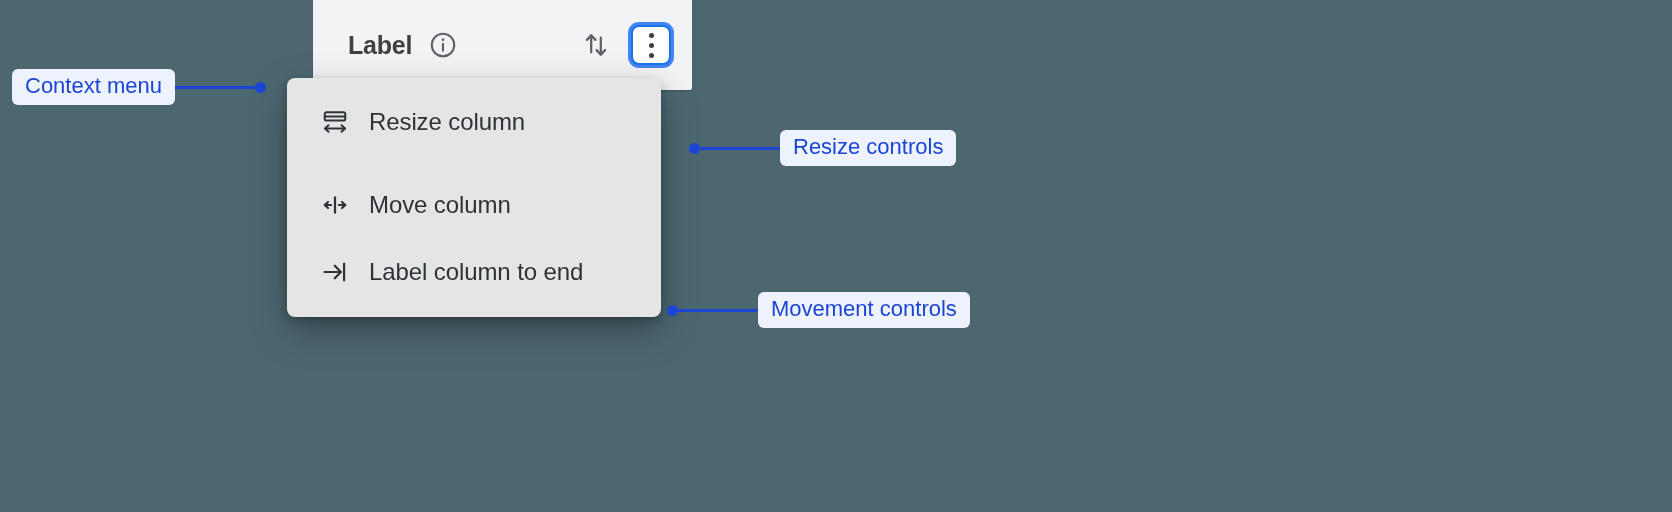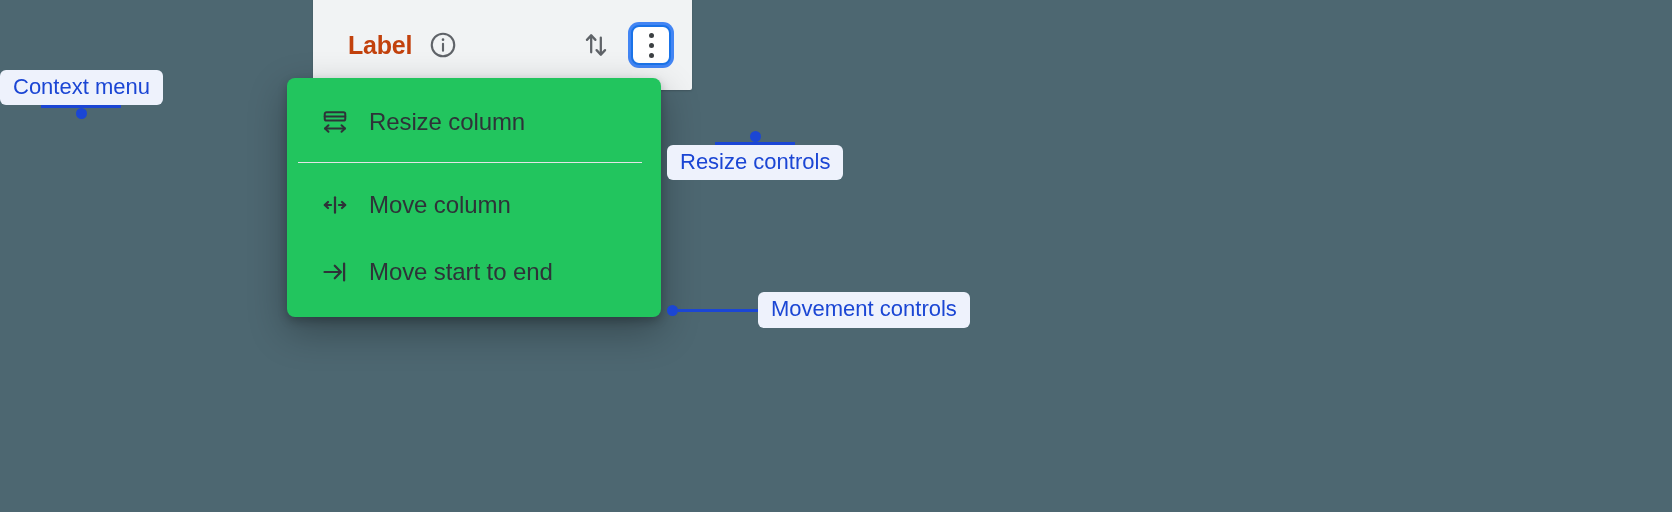--- a/index.html
+++ b/index.html
@@ -40,21 +40,21 @@
     display: flex;
     align-items: center;
     width: 100%;
     height: 100%;
     padding-top: 8px;
     box-sizing: border-box;
   }
   .col-title {
     font-size: 25px;
     font-weight: bold;
-    color: #c2410c;
+    color: #404040;
     letter-spacing: -0.2px;
     line-height: 1;
   }
   .info-icon {
     margin-left: 16px;
     width: 30px;
     height: 30px;
     display: block;
     flex: 0 0 auto;
   }
@@ -90,21 +90,21 @@
     border-radius: 50%;
     background: #3c4043;
   }
 
   
   .menu {
     position: absolute;
     left: 287px;
     top: 78px;
     width: 374px;
-    background: #22c55e;
+    background: #e5e5e5;
     border-radius: 8px;
     box-shadow: 0 4px 10px rgba(0,0,0,0.22), 0 14px 38px rgba(0,0,0,0.30);
     padding: 10px 8px 12px 0;
     box-sizing: border-box;
   }
   .menu-item {
     display: flex;
     align-items: center;
     height: 67px;
     padding: 0 18px 0 34px;
@@ -154,24 +154,24 @@
     flex: 0 0 auto;
   }
   .callout-dot {
     width: 11px;
     height: 11px;
     border-radius: 50%;
     background: #1b46d4;
     flex: 0 0 auto;
   }
 
-  #callout-context-menu { left: 0px; top: 70px; flex-direction: column; }
+  #callout-context-menu { left: 12px; top: 70px; }
   #callout-context-menu .callout-line { width: 80px; }
 
-  #callout-resize { left: 667px; top: 131px; flex-direction: column; }
+  #callout-resize { left: 689px; top: 131px; }
   #callout-resize .callout-line { width: 80px; }
 
   #callout-movement { left: 667px; top: 293px; }
   #callout-movement .callout-line { width: 80px; }
 </style>
 </head>
 <body>
 
 <div class="stage">
 
@@ -239,21 +239,21 @@
 
 
     <div class="menu-item">
       <span class="menu-icon">
         <svg viewBox="0 0 24 24" width="28" height="28" fill="none" stroke="#2e3338" stroke-width="1.9" stroke-linecap="round" stroke-linejoin="round">
           <line x1="19.8" y1="4.8" x2="19.8" y2="19.2"></line>
           <line x1="3" y1="12" x2="16.6" y2="12"></line>
           <polyline points="11.8,6.6 17.0,12 11.8,17.4"></polyline>
         </svg>
       </span>
-      <span class="menu-label">Move start to end</span>
+      <span class="menu-label">Label column to end</span>
     </div>
 
   </div>
 
   <div class="callout" id="callout-context-menu">
     <span class="callout-pill">Context menu</span>
     <span class="callout-line"></span>
     <span class="callout-dot"></span>
   </div>
 

